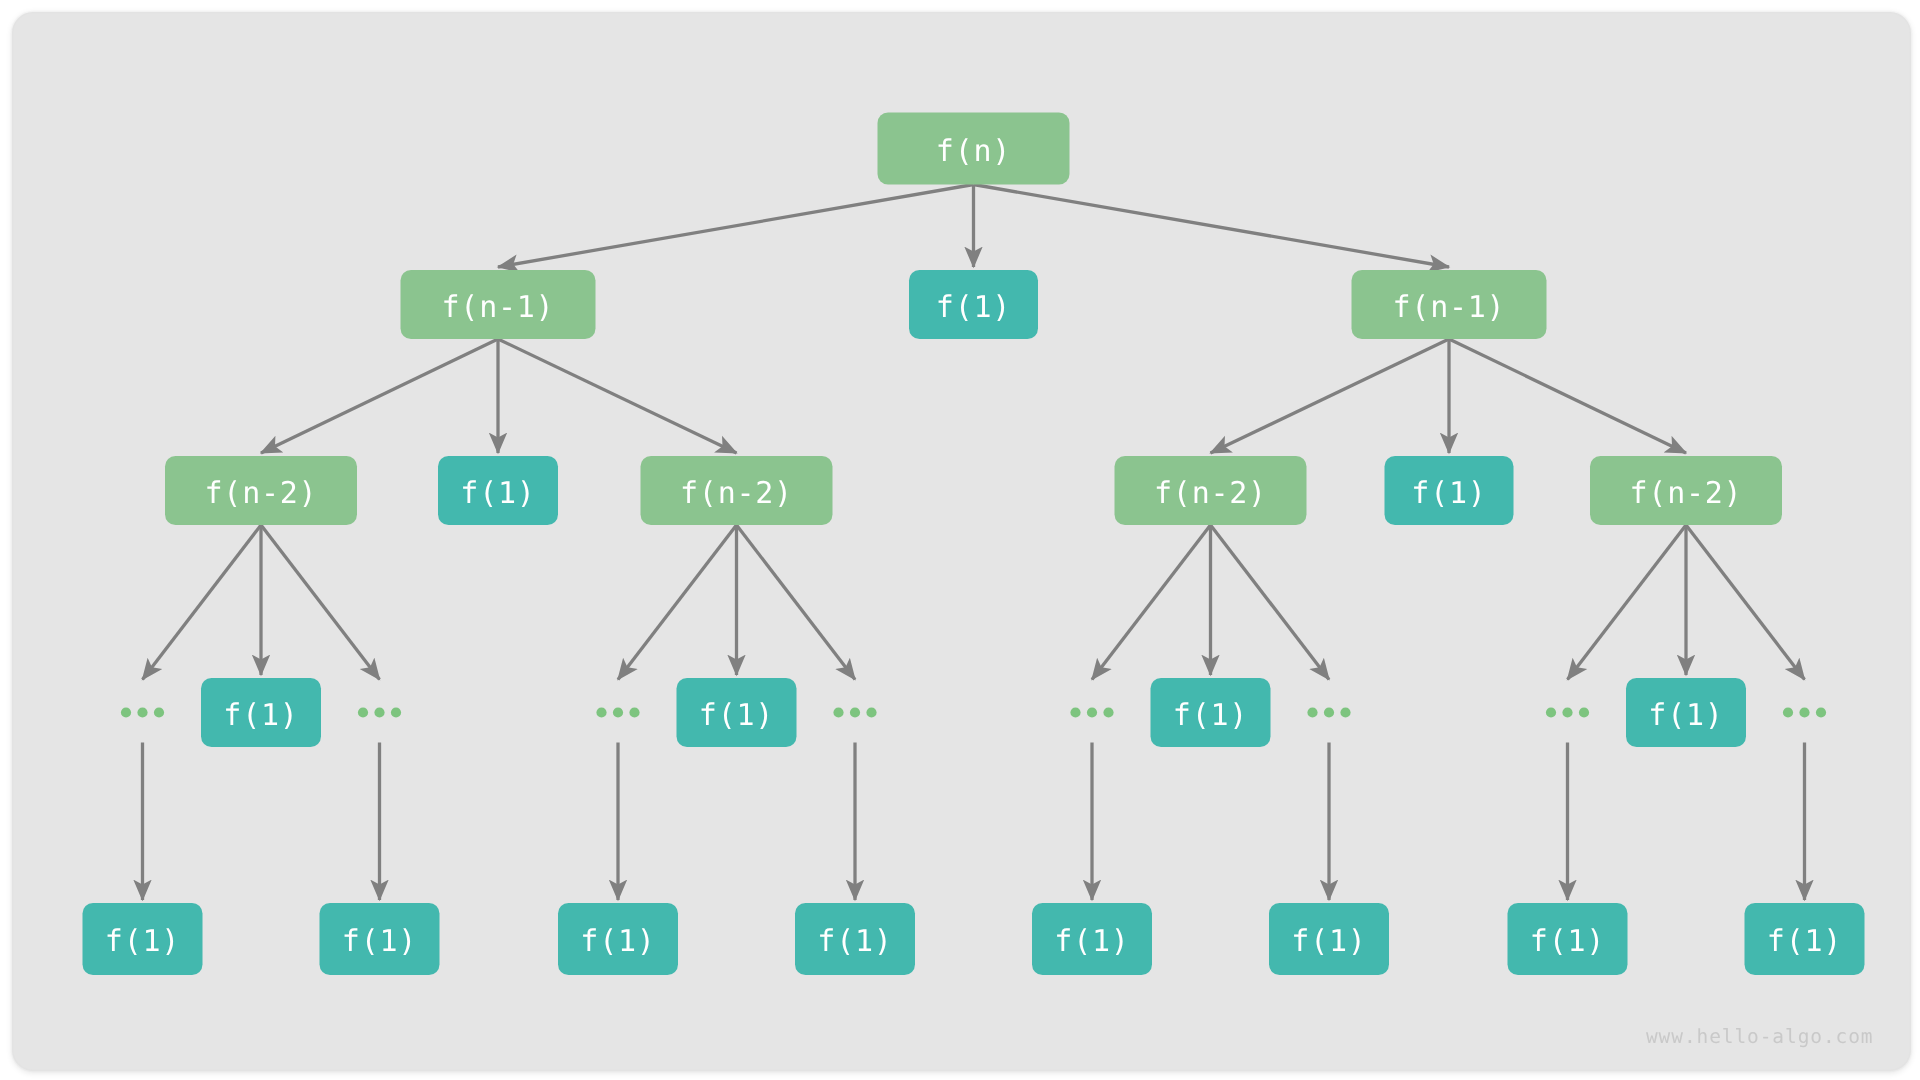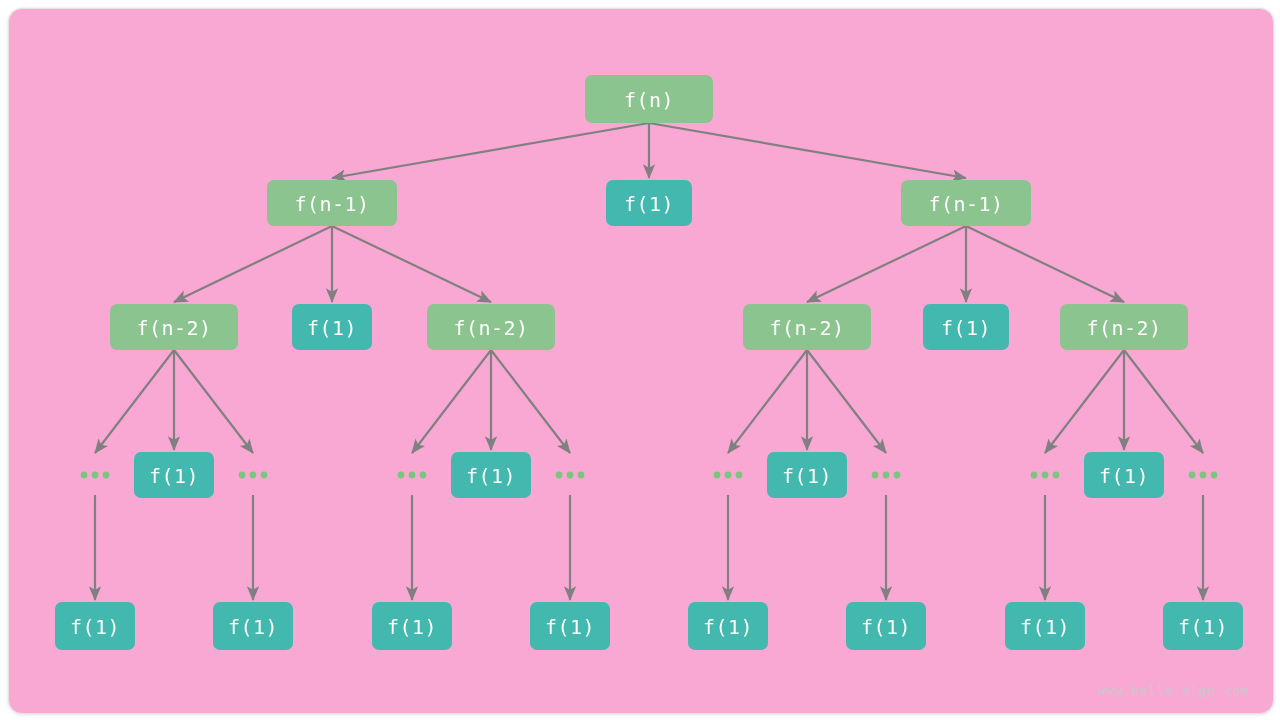--- a/index.html
+++ b/index.html
@@ -10,21 +10,21 @@
     height: 720px;
     background: #ffffff;
     font-family: "DejaVu Sans Mono", monospace;
   }
   #canvas-frame {
     position: absolute;
     left: 8px;
     top: 8px;
     width: 1264px;
     height: 704px;
-    background: #f9a8d4;
+    background: #e5e5e5;
     border: 1px solid #e3e3e3;
     border-radius: 14px;
     box-shadow: 0 1px 4px rgba(0,0,0,0.10), 0 0 0 1px rgba(0,0,0,0.015);
     overflow: hidden;
   }
   #tree-svg {
     position: absolute;
     left: 0;
     top: 0;
     width: 1280px;

